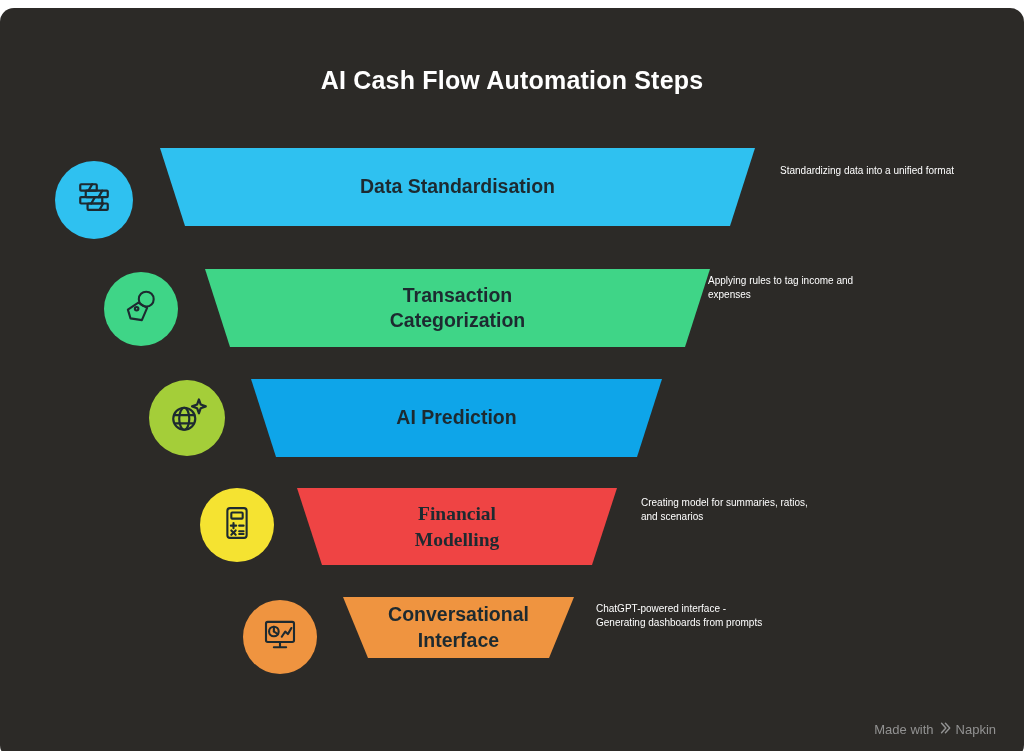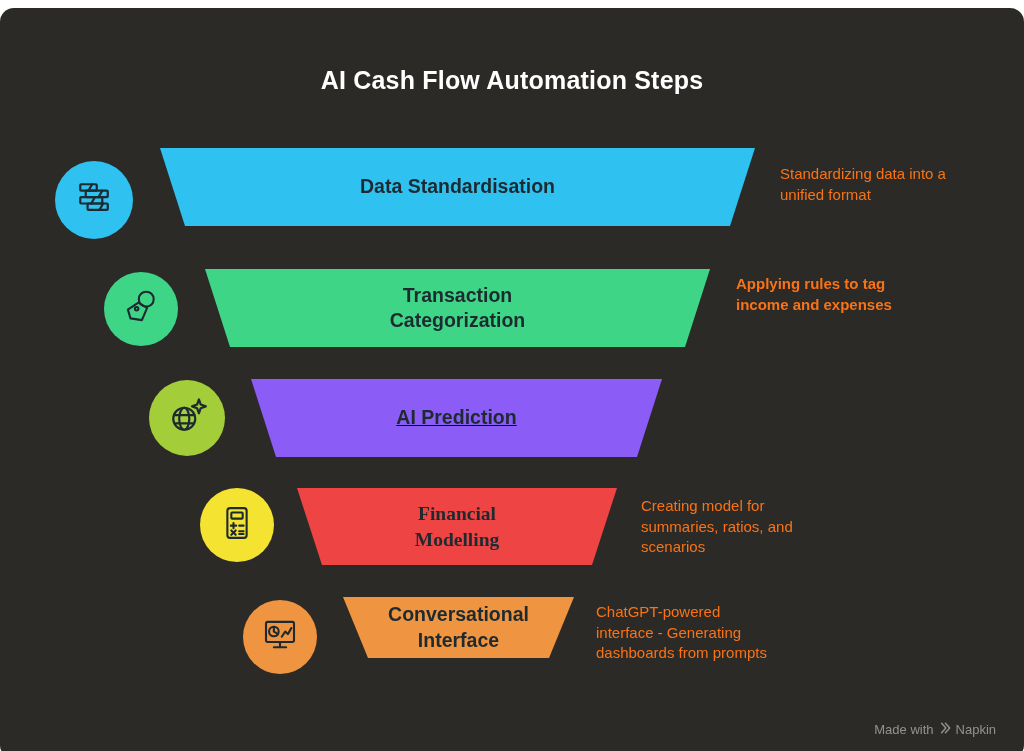--- a/index.html
+++ b/index.html
@@ -16,35 +16,35 @@
     clip-path:polygon(0 0,100% 0,calc(100% - 25px) 100%,25px 100%);
   }
   .trap .line{
     color:#1d2a30;font-size:19.5px;font-weight:bold;line-height:1.3;text-align:center;
   }
   .circle{
     position:absolute;border-radius:50%;display:flex;align-items:center;justify-content:center;
   }
   .circle svg{stroke:#1d2a30;fill:none;stroke-width:2.4;stroke-linecap:round;stroke-linejoin:round;}
   .desc{
-    position:absolute;color:#f97316;font-size:15px;line-height:1.38;
+    position:absolute;color:#ffffff;font-size:10px;line-height:1.38;
   }
   
   .trap.s0{left:160px;top:140px;width:595px;height:78px;}
   .trap.s1{left:205px;top:261px;width:505px;height:78px;}
   .trap.s2{left:251px;top:371px;width:411px;height:78px;}
   .trap.s3{left:297px;top:480px;width:320px;height:77px;}
   .trap.s4{left:343px;top:589px;width:231px;height:61px;}
   .circle.c0{left:55px;top:153px;width:78px;height:78px;}
   .circle.c1{left:104px;top:264px;width:74px;height:74px;}
   .circle.c2{left:149px;top:372px;width:76px;height:76px;}
   .circle.c3{left:200px;top:480px;width:74px;height:74px;}
   .circle.c4{left:243px;top:592px;width:74px;height:74px;}
   .desc.d0{left:780px;top:156px;width:205px;}
-  .desc.d1{left:736px;top:266px;width:190px;font-weight:bold;}
+  .desc.d1{left:708px;top:266px;width:190px;}
   .desc.d2{left:687px;top:379px;width:198px;}
   .desc.d3{left:641px;top:488px;width:185px;}
   .desc.d4{left:596px;top:594px;width:180px;}
   .footer{
     position:absolute;right:28px;bottom:22px;color:#929292;font-size:13px;
     display:flex;align-items:center;gap:5px;
   }
   .footer svg{stroke:#929292;fill:none;stroke-width:1.7;stroke-linecap:round;stroke-linejoin:round;}
 </style>
 </head>
@@ -93,21 +93,21 @@
     <span>
       <svg width="44" height="44" viewBox="0 0 48 48">
         <circle cx="21" cy="27" r="12"></circle>
         <ellipse cx="21" cy="27" rx="5.5" ry="12"></ellipse>
         <line x1="10" y1="23" x2="32" y2="23"></line>
         <line x1="11" y1="32" x2="31" y2="32"></line>
         <path d="M37 6 L39 11.5 L44.5 13.5 L39 15.5 L37 21 L35 15.5 L29.5 13.5 L35 11.5 Z"></path>
       </svg>
     </span>
   </div>
-  <div class="trap s2" style="background-color: #8b5cf6; text-decoration: underline;">
+  <div class="trap s2" style="background-color: #0ea5e9;">
     <div class="line">AI Prediction</div>
     <div class="line"></div>
   </div>
 
   <div class="circle c3" style="background-color: rgb(245, 227, 49);">
     <span>
       <svg width="42" height="42" viewBox="0 0 48 48">
         <rect x="13" y="7" width="22" height="34" rx="3"></rect>
         <rect x="17.5" y="12" width="13" height="7" rx="1"></rect>
         <line x1="17" y1="27" x2="23" y2="27"></line>

